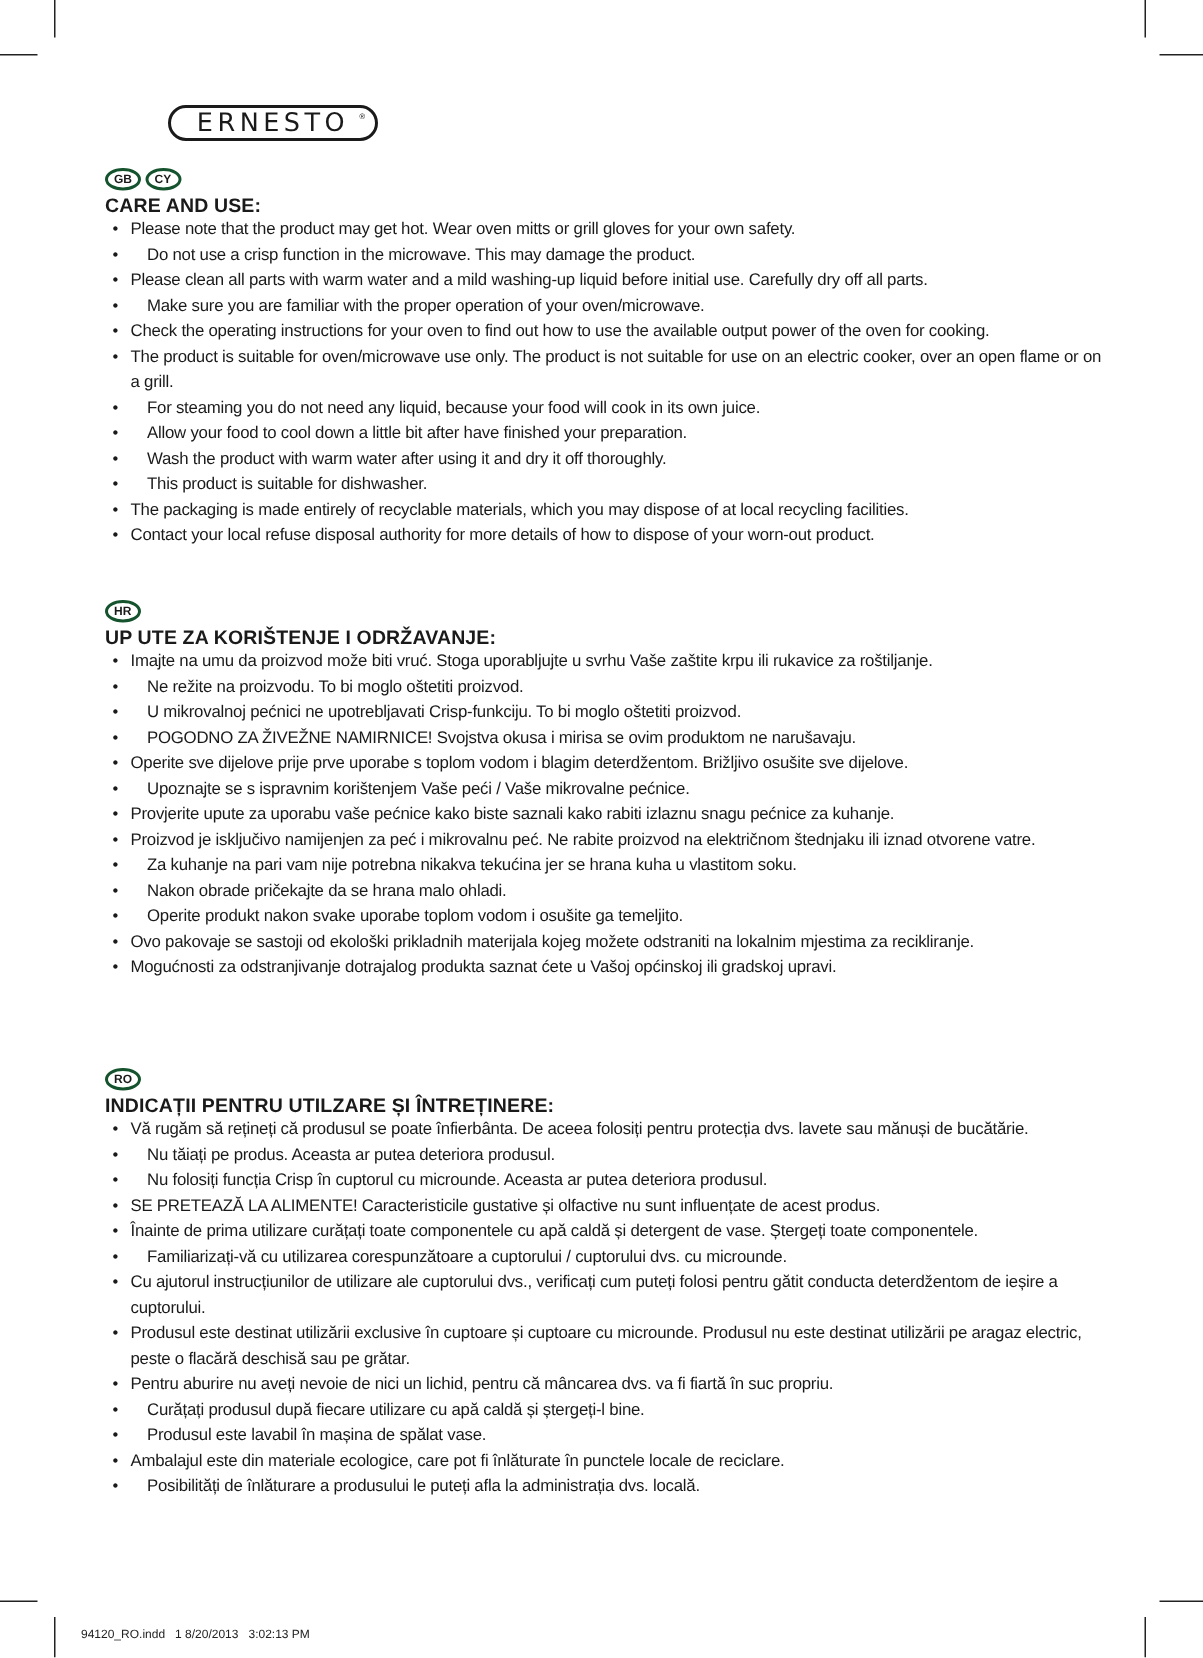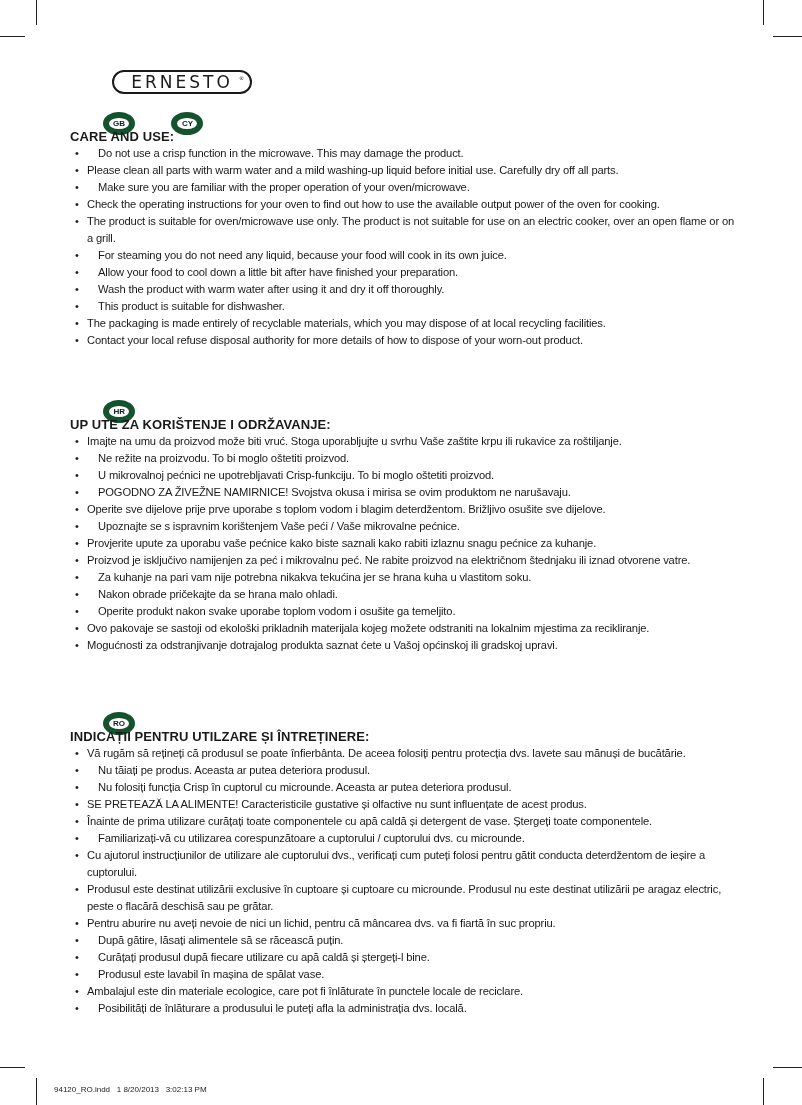--- a/index.html
+++ b/index.html
@@ -13,22 +13,22 @@
     border: 2px solid #1a1a1a; border-radius: 12px; box-sizing: border-box;
     display: flex; align-items: center; justify-content: center;
     font-family: "DejaVu Sans", sans-serif; font-size: 17px; letter-spacing: 3px;
     color: #1a1a1a;
     margin-left: 42px;
   }
   .logo .reg { font-size: 5px; position: absolute; right: 6px; top: 3px; letter-spacing: 0; }
   .section { position: absolute; left: 70px; width: 670px; }
   .badges { display: flex; gap: 3px; height: 14px; margin-bottom: 2px; }
   .badge {
-    border: 6px solid #14532d; border-radius: 50%; font-size: 8px; font-weight: bold;
-    height: 11px; line-height: 11px; padding: 0 4px; min-width: 12px; text-align: right; margin-left: 33px;
+    border: 2px solid #14532d; border-radius: 50%; font-size: 8px; font-weight: bold;
+    height: 11px; line-height: 11px; padding: 0 4px; min-width: 12px; text-align: left;
   }
   .heading { font-size: 13px; font-weight: bold; margin: 0; height: 17px; line-height: 17px; letter-spacing: 0.1px; }
   ul.items { list-style: none; margin: 0; padding: 0; }
   ul.items li {
     position: relative; font-size: 11.2px; line-height: 17px; padding-left: 17px;
     font-family: "Liberation Sans Narrow", "Liberation Sans", sans-serif;
     letter-spacing: -0.15px;
   }
   ul.items li::before {
     content: "•"; position: absolute; left: 5px; top: 0; font-size: 11px;
@@ -56,20 +56,21 @@
   <span class="reg">®</span>
 </div>
 
 <div class="section" id="sec0" style="top:112px;">
   <div class="badges">
     <span class="badge">GB</span>
     <span class="badge">CY</span>
   </div>
   <h2 class="heading">CARE AND USE:</h2>
   <ul class="items">
+      <li>Please note that the product may get hot. Wear oven mitts or grill gloves for your own safety.</li>
       <li class="ind">Do not use a crisp function in the microwave. This may damage the product.</li>
       <li>Please clean all parts with warm water and a mild washing-up liquid before initial use. Carefully dry off all parts.</li>
       <li class="ind">Make sure you are familiar with the proper operation of your oven/microwave.</li>
       <li>Check the operating instructions for your oven to find out how to use the available output power of the oven for cooking.</li>
       <li>The product is suitable for oven/microwave use only. The product is not suitable for use on an electric cooker, over an open flame or on a grill.</li>
       <li class="ind">For steaming you do not need any liquid, because your food will cook in its own juice.</li>
       <li class="ind">Allow your food to cool down a little bit after have finished your preparation.</li>
       <li class="ind">Wash the product with warm water after using it and dry it off thoroughly.</li>
       <li class="ind">This product is suitable for dishwasher.</li>
       <li>The packaging is made entirely of recyclable materials, which you may dispose of at local recycling facilities.</li>
@@ -107,21 +108,20 @@
   <ul class="items">
       <li>Vă rugăm să rețineți că produsul se poate înfierbânta. De aceea folosiți pentru protecția dvs. lavete sau mănuși de bucătărie.</li>
       <li class="ind">Nu tăiați pe produs. Aceasta ar putea deteriora produsul.</li>
       <li class="ind">Nu folosiți funcția Crisp în cuptorul cu microunde. Aceasta ar putea deteriora produsul.</li>
       <li>SE PRETEAZĂ LA ALIMENTE! Caracteristicile gustative și olfactive nu sunt influențate de acest produs.</li>
       <li>Înainte de prima utilizare curățați toate componentele cu apă caldă și detergent de vase. Ștergeți toate componentele.</li>
       <li class="ind">Familiarizați-vă cu utilizarea corespunzătoare a cuptorului / cuptorului dvs. cu microunde.</li>
       <li>Cu ajutorul instrucțiunilor de utilizare ale cuptorului dvs., verificați cum puteți folosi pentru gătit conducta deterdžentom de ieșire a cuptorului.</li>
       <li>Produsul este destinat utilizării exclusive în cuptoare și cuptoare cu microunde. Produsul nu este destinat utilizării pe aragaz electric, peste o flacără deschisă sau pe grătar.</li>
       <li>Pentru aburire nu aveți nevoie de nici un lichid, pentru că mâncarea dvs. va fi fiartă în suc propriu.</li>
-      <li class="ind">După gătire, lăsați alimentele să se răcească puțin.</li>
       <li class="ind">Curățați produsul după fiecare utilizare cu apă caldă și ștergeți-l bine.</li>
       <li class="ind">Produsul este lavabil în mașina de spălat vase.</li>
       <li>Ambalajul este din materiale ecologice, care pot fi înlăturate în punctele locale de reciclare.</li>
       <li class="ind">Posibilități de înlăturare a produsului le puteți afla la administrația dvs. locală.</li>
     </ul>
 </div>
 
 <div class="footer">94120_RO.indd   1 8/20/2013   3:02:13 PM</div>
 
 </body></html>

